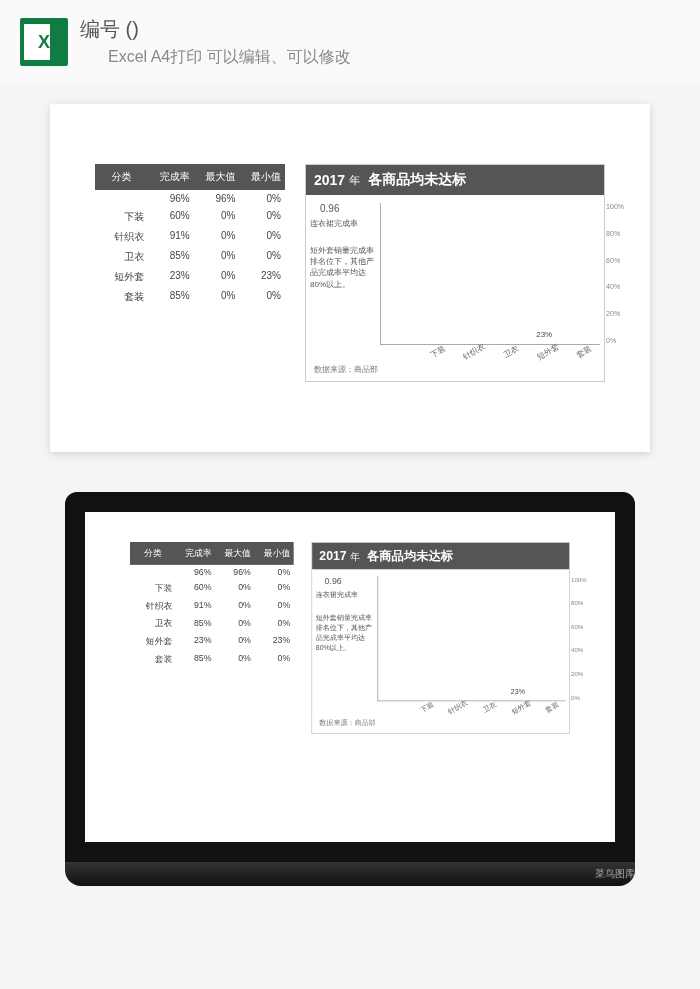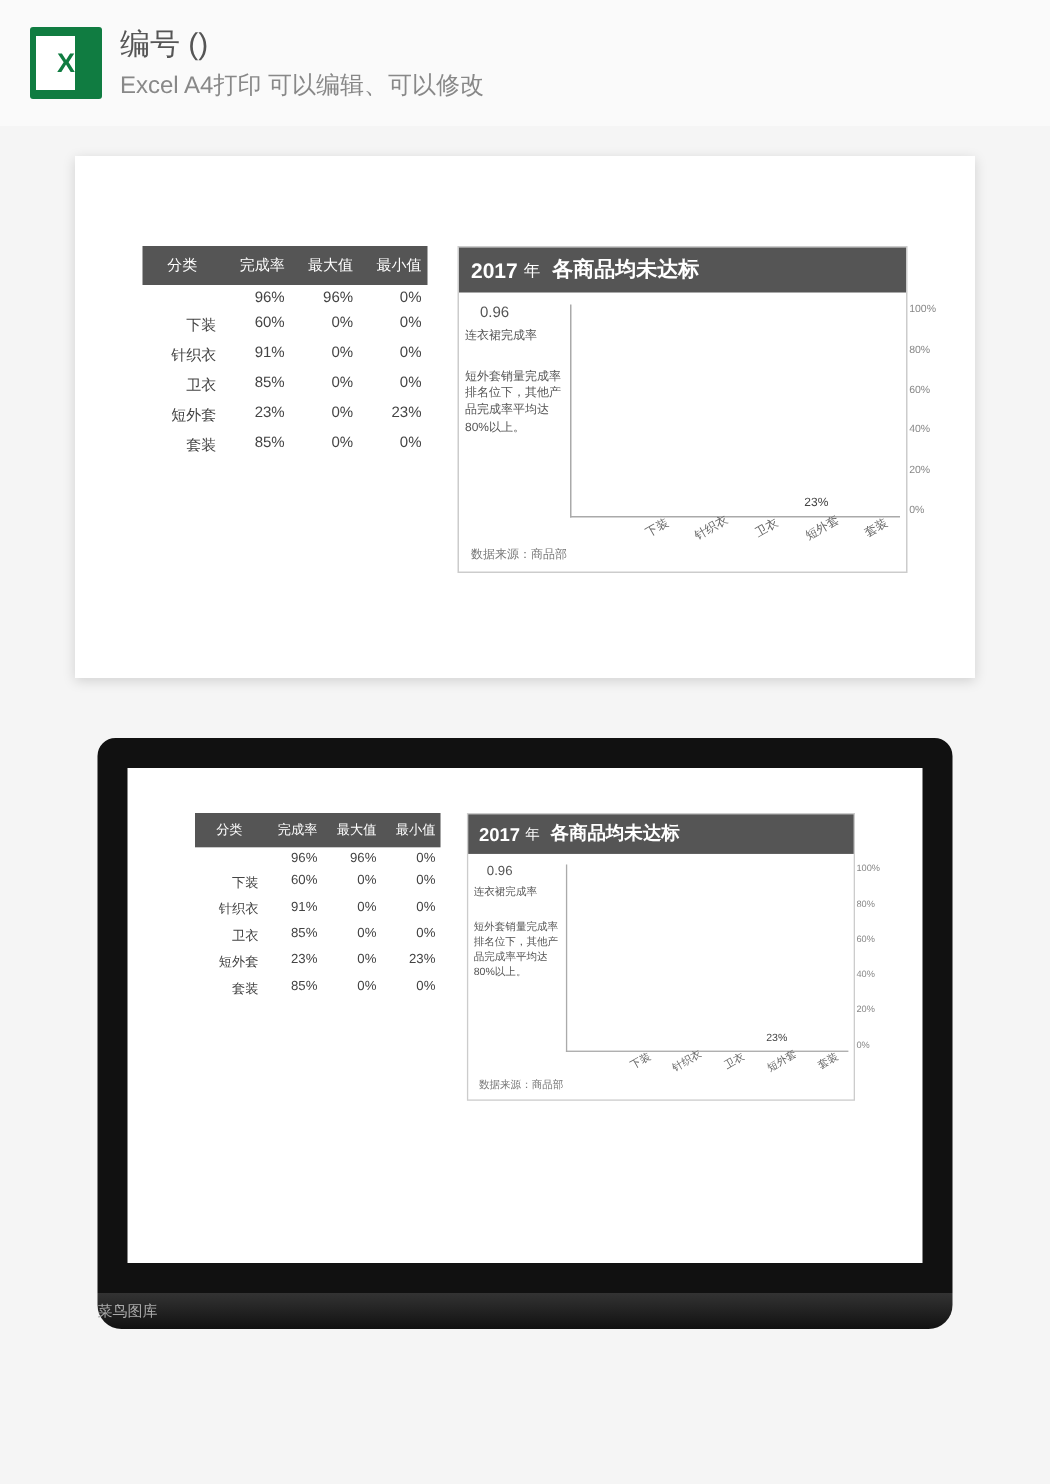--- a/index.html
+++ b/index.html
@@ -43,20 +43,21 @@
 }
 .header-text .title {
   font-size: 20px;
   font-weight: normal;
   color: #555;
 }
 .header-text .subtitle {
   font-size: 16px;
   color: #888;
   margin-top: 4px;
+  margin-left: 28px;
 }
 
 .preview-card {
   width: 600px;
   margin: 20px auto;
   background: #fff;
   box-shadow: 0 2px 8px rgba(0,0,0,0.15);
   padding: 60px 30px 70px 30px;
 }
 .content-row {
@@ -216,21 +217,21 @@
   padding: 30px 15px;
   overflow: hidden;
 }
 .laptop-screen .content-row { transform: scale(0.88); transform-origin: top center; }
 .laptop-base {
   height: 24px;
   background: linear-gradient(#333, #111);
   border-radius: 0 0 16px 16px;
   display: flex;
   align-items: center;
-  justify-content: flex-start;
+  justify-content: flex-end;
 }
 .laptop-base .brand {
   color: #aaa;
   font-size: 10px;
 }
 </style>
 </head>
 <body>
 
 <div class="header">

